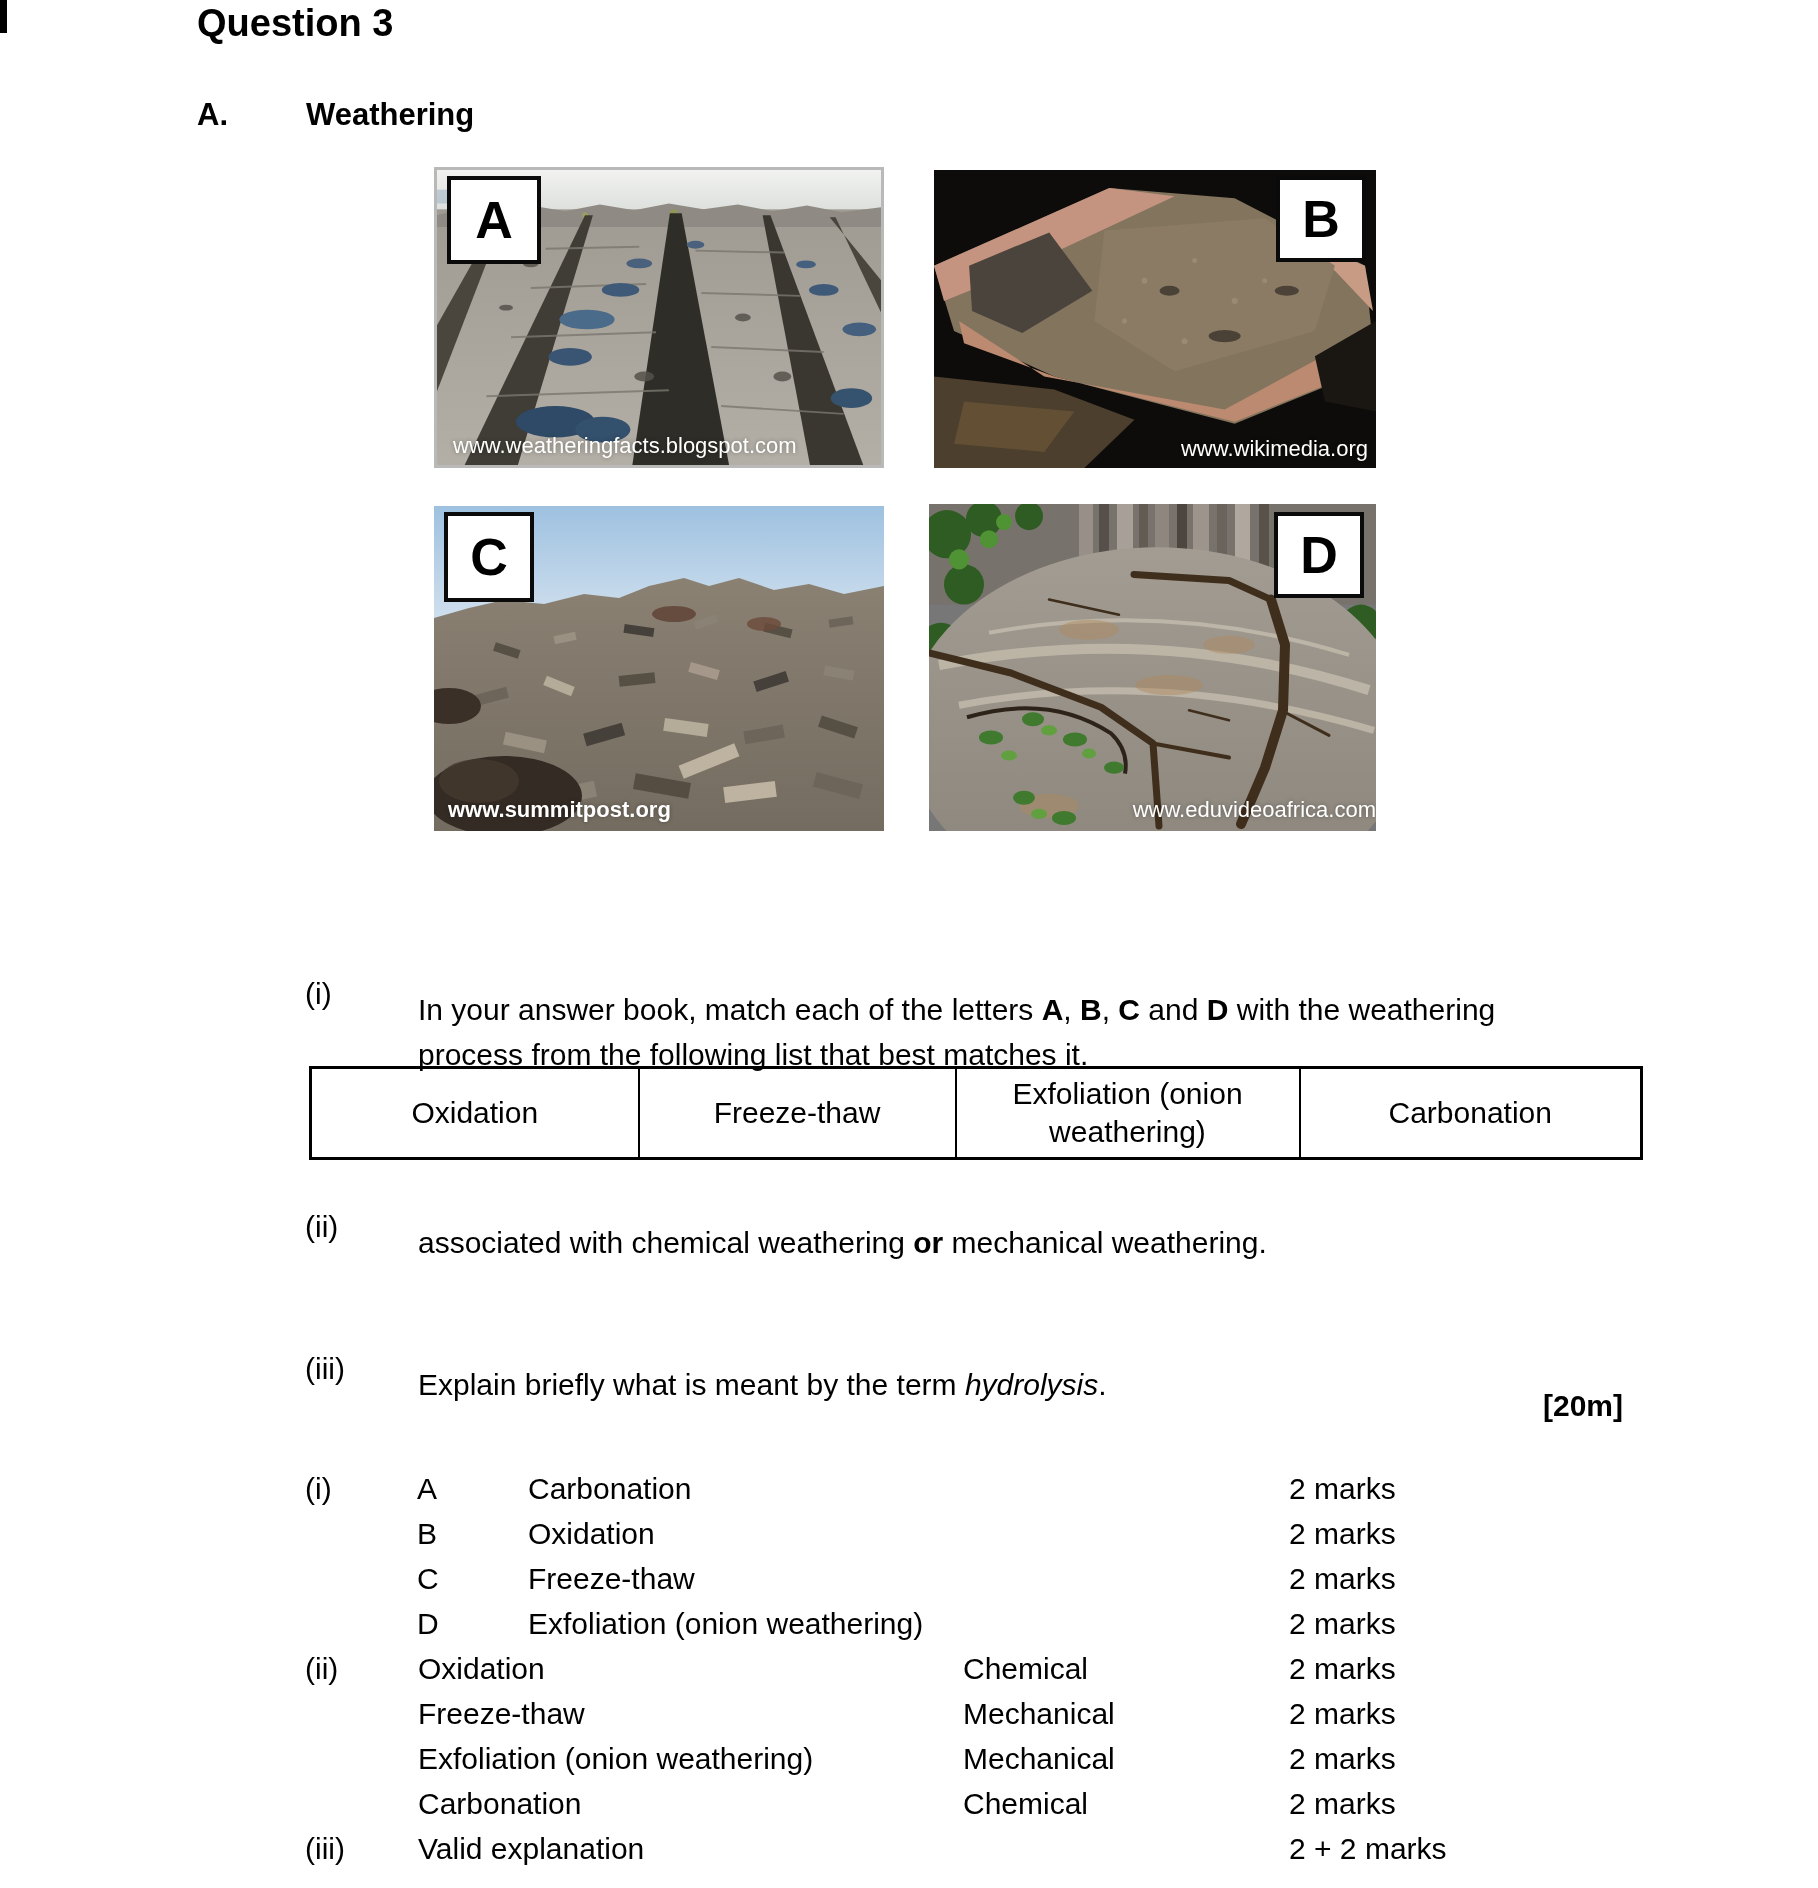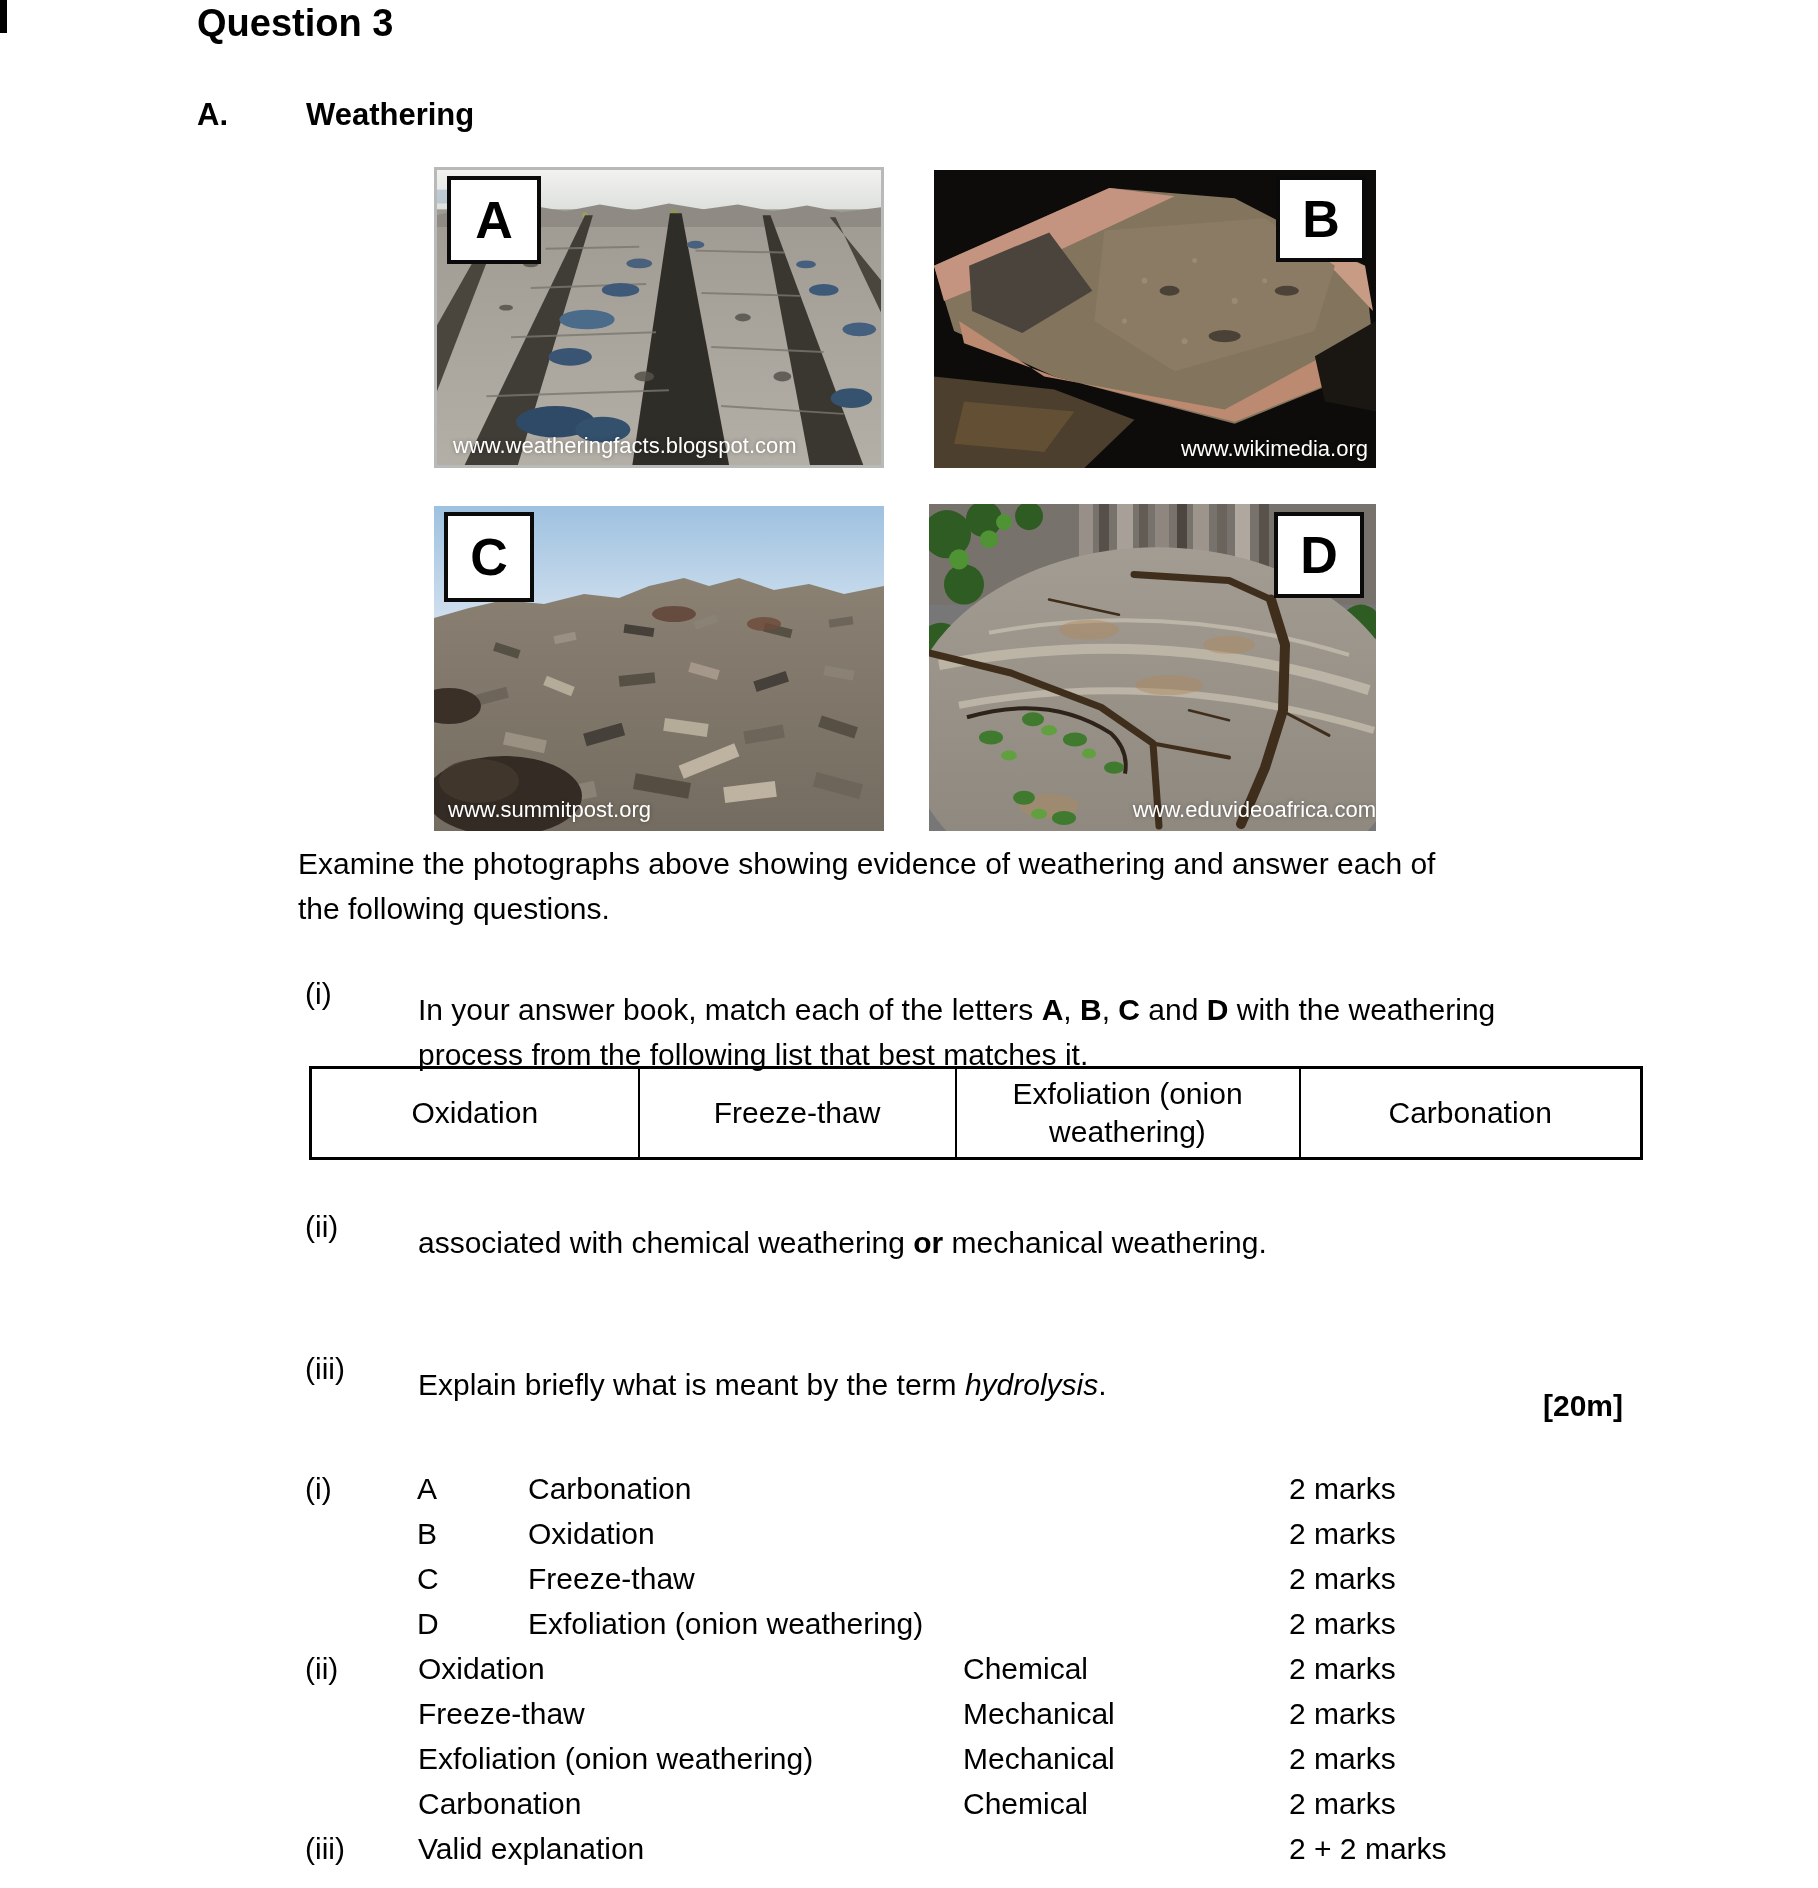--- a/index.html
+++ b/index.html
@@ -27,21 +27,21 @@
   }
   #photoA .plabel { left:10px; top:6px;  width:94px; height:88px; }
   #photoB .plabel { right:10px; top:6px; width:90px; height:86px; }
   #photoC .plabel { left:10px; top:6px;  width:90px; height:90px; }
   #photoD .plabel { right:12px; top:8px; width:90px; height:86px; }
 
   .wm { position:absolute; color:#ffffff; font-size:22px; white-space:nowrap;
         text-shadow:0 0 4px rgba(0,0,0,.35); }
   #photoA .wm { left:16px;  bottom:6px; }
   #photoB .wm { right:8px; bottom:6px; }
-  #photoC .wm { left:14px;  bottom:8px; }
+  #photoC .wm { left:14px;  bottom:8px;font-weight:bold; }
   #photoD .wm { right:0px;  bottom:8px;margin-top:31px; }
 
   .bodytext { font-size:30px; line-height:45px; color:#000; }
   .intro { position:absolute; left:298px; top:841px; width:1340px; }
   .qblock { position:absolute; width:1340px; }
   #q-i   { left:305px; top:971px;  }
   #q-ii  { left:305px; top:1204px; }
   #q-iii { left:305px; top:1346px; }
   .qnum { position:absolute; left:0; top:0; }
   .qbody { position:absolute; left:113px; top:16px; width:1227px; }
@@ -302,24 +302,20 @@
         <ellipse cx="80" cy="250" rx="8" ry="5"></ellipse>
           <ellipse cx="120" cy="225" rx="8" ry="5"></ellipse>
         <ellipse cx="110" cy="308" rx="8" ry="5"></ellipse>
           <ellipse cx="160" cy="248" rx="7" ry="5"></ellipse>
       </g>
     </svg>
     <div class="plabel">D</div>
     <div class="wm">www.eduvideoafrica.com</div>
   </div>
 
-  <div class="intro bodytext">
-    <div>Examine the photographs above showing evidence of weathering and answer each of</div>
-    <div>the following questions.</div>
-  </div>
 
   <div class="qblock bodytext" id="q-i">
     <span class="qnum">(i)</span>
     <div class="qbody">
       <div><span>In your answer book, match each of the letters </span><span class="b">A</span><span>, </span><span class="b">B</span><span>, </span><span class="b">C</span><span> and </span><span class="b">D</span><span> with the weathering</span></div>
       <div>process from the following list that best matches it.</div>
     </div>
   </div>
 
   <table class="proc">

